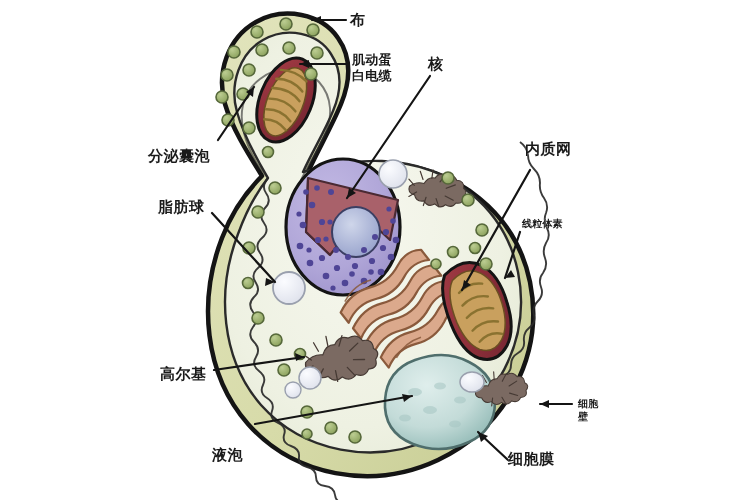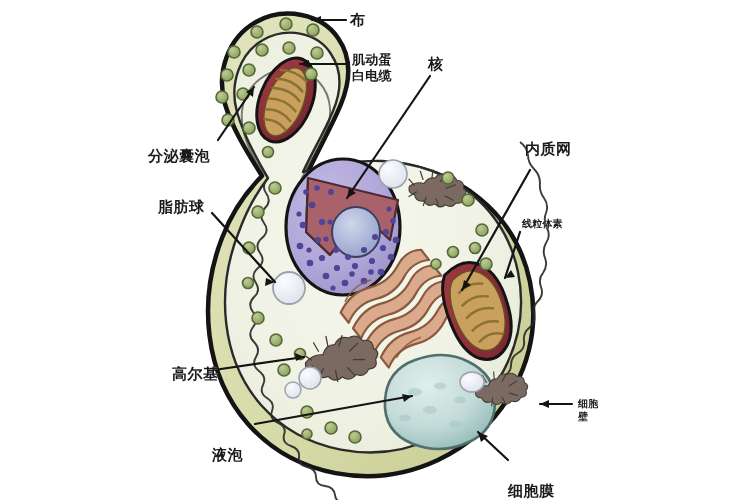--- a/index.html
+++ b/index.html
@@ -394,22 +394,22 @@
   <div class="label" style="left:428px; top:56px;">核</div>
 
   <div class="label" style="left:148px; top:148px;">分泌囊泡</div>
 
   <div class="label" style="left:525px; top:141px;">内质网</div>
 
   <div class="label" style="left:158px; top:200px;font-family:Liberation Mono, monospace;">脂肪球</div>
 
   <div class="label tiny" style="left:522px; top:218px;">线粒体素</div>
 
-  <div class="label" style="left:160px; top:366px;margin-left:12px;">高尔基</div>
+  <div class="label" style="left:160px; top:366px;">高尔基</div>
 
   <div class="label tiny two-line" style="left:578px; top:398px;font-family:Liberation Serif, serif;">细胞
 壁</div>
 
   <div class="label" style="left:212px; top:447px;">液泡</div>
 
-  <div class="label" style="left:508px; top:483px;">细胞膜</div>
+  <div class="label" style="left:508px; top:451px;">细胞膜</div>
 
 </div>
 
 </body></html>

